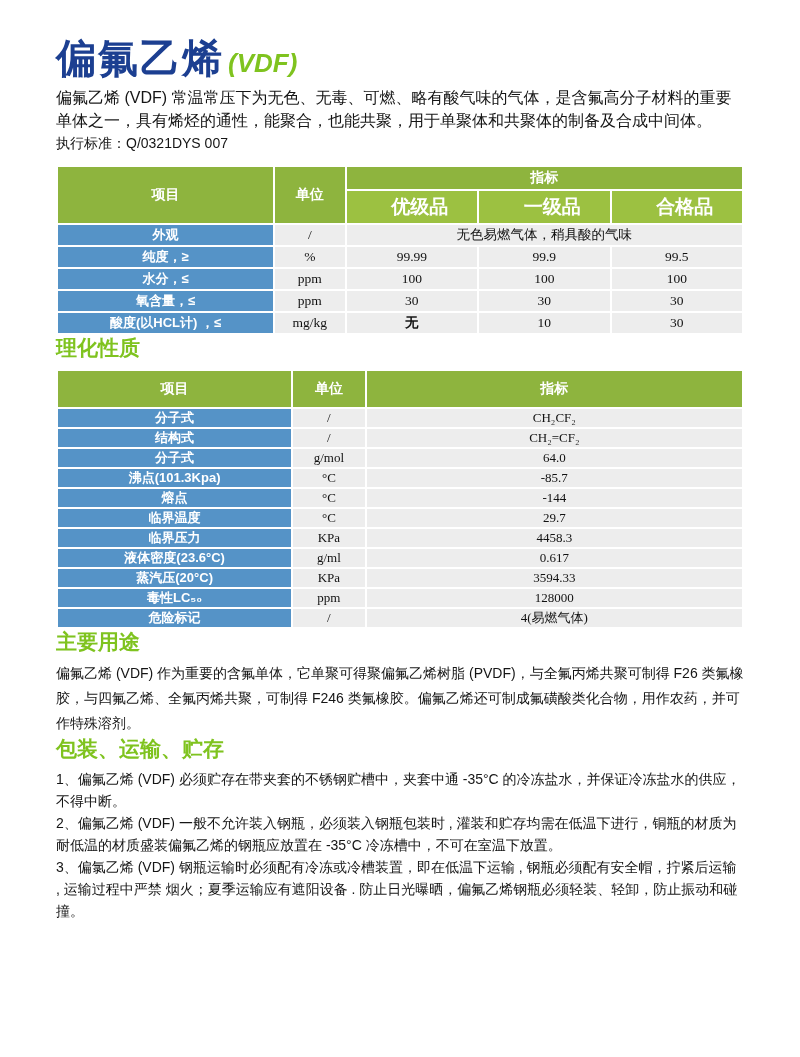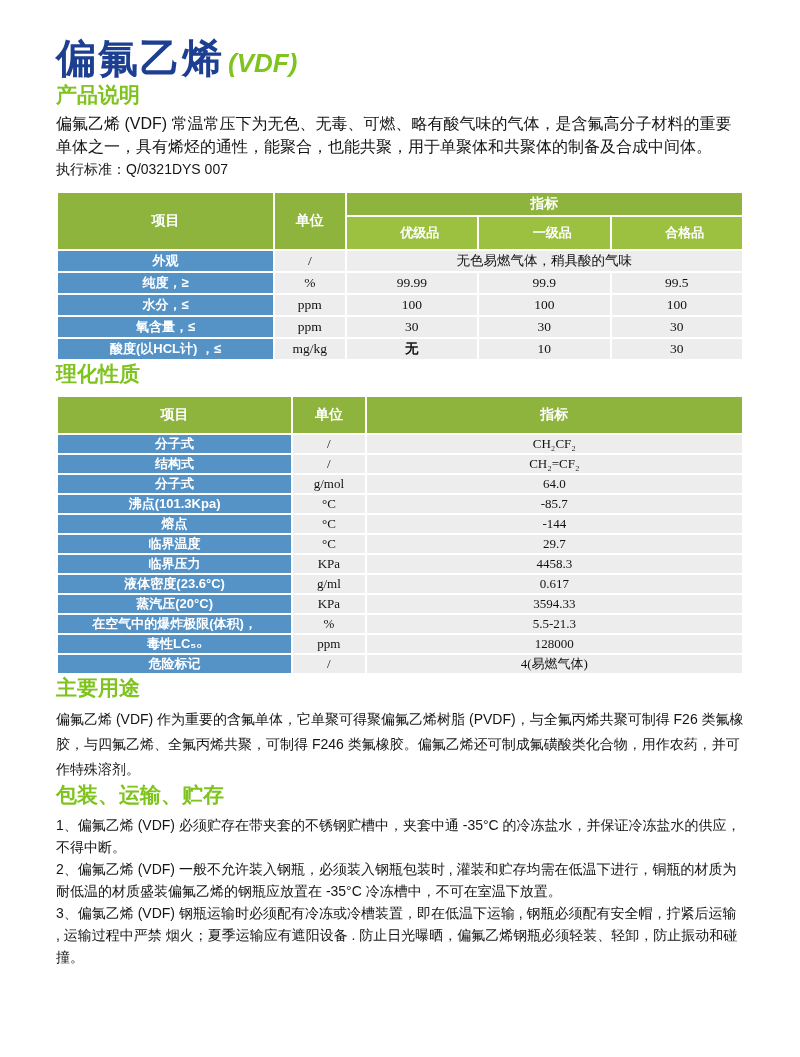--- a/index.html
+++ b/index.html
@@ -30,41 +30,40 @@
   .std{font-size:14px;line-height:23px;margin:0;}
   .uses-para{font-size:14px;line-height:25px;margin:6px 0 0 0;}
   .store-list{margin:6px 0 0 0;}
   .store-item{font-size:14px;line-height:22px;margin:0;}
 
   table{width:100%;border-collapse:separate;border-spacing:2px;table-layout:fixed;}
   table.spec{margin-top:10px;}
   table.props{margin-top:8px;}
   th{background:var(--tgreen);color:#fff;font-weight:bold;font-size:14px;padding:0 4px;text-align:center;}
   table.spec thead tr.mainhead th{height:22px;}
-  table.spec thead tr.subhead th{background:var(--tgreenl);height:32px;font-size:13px;padding-left:20px;}
+  table.spec thead tr.subhead th{background:var(--tgreenl);height:32px;font-size:19px;padding-left:20px;}
   table.props thead th{height:36px;}
   td{padding:0 4px;text-align:center;overflow:hidden;white-space:nowrap;}
   td.lab{background:var(--blue);color:#fff;font-weight:bold;font-size:13px;}
   td.val{background:var(--gray);font-family:"Liberation Serif","DejaVu Serif",serif;font-size:13.5px;color:#111;}
   td.strong{font-weight:bold;font-family:"Liberation Sans","DejaVu Sans",sans-serif;}
   table.spec td{height:20px;}
   table.props td{height:18px;font-size:13px;}
 </style>
 </head>
 <body>
 
 <div class="page">
   <div class="content">
 
     <div class="title-row">
       <span class="title-main">偏氟乙烯</span>
       <span class="title-sub">(VDF)</span>
     </div>
 
-    <h2 class="sec sec-desc">产品说明</h2>
     <p class="para">偏氟乙烯 (VDF) 常温常压下为无色、无毒、可燃、略有酸气味的气体，是含氟高分子材料的重要单体之一，具有烯烃的通性，能聚合，也能共聚，用于单聚体和共聚体的制备及合成中间体。</p>
     <p class="std">执行标准：Q/0321DYS 007</p>
 
     <table class="spec">
       <colgroup>
         <col style="width:31.8%">
           <col style="width:10.3%">
           <col style="width:19.3%">
           <col style="width:19.3%">
           <col style="width:19.3%">
@@ -172,25 +171,20 @@
             <td class="lab">液体密度(23.6°C)</td>
             <td class="val">g/ml</td>
             <td class="val">0.617</td>
           </tr>
           <tr>
             <td class="lab">蒸汽压(20°C)</td>
             <td class="val">KPa</td>
             <td class="val">3594.33</td>
           </tr>
           <tr>
-            <td class="lab">在空气中的爆炸极限(体积)，</td>
-            <td class="val">%</td>
-            <td class="val">5.5-21.3</td>
-          </tr>
-          <tr>
             <td class="lab">毒性LC₅₀</td>
             <td class="val">ppm</td>
             <td class="val">128000</td>
           </tr>
           <tr>
             <td class="lab">危险标记</td>
             <td class="val">/</td>
             <td class="val">4(易燃气体)</td>
           </tr>
         </tbody>

